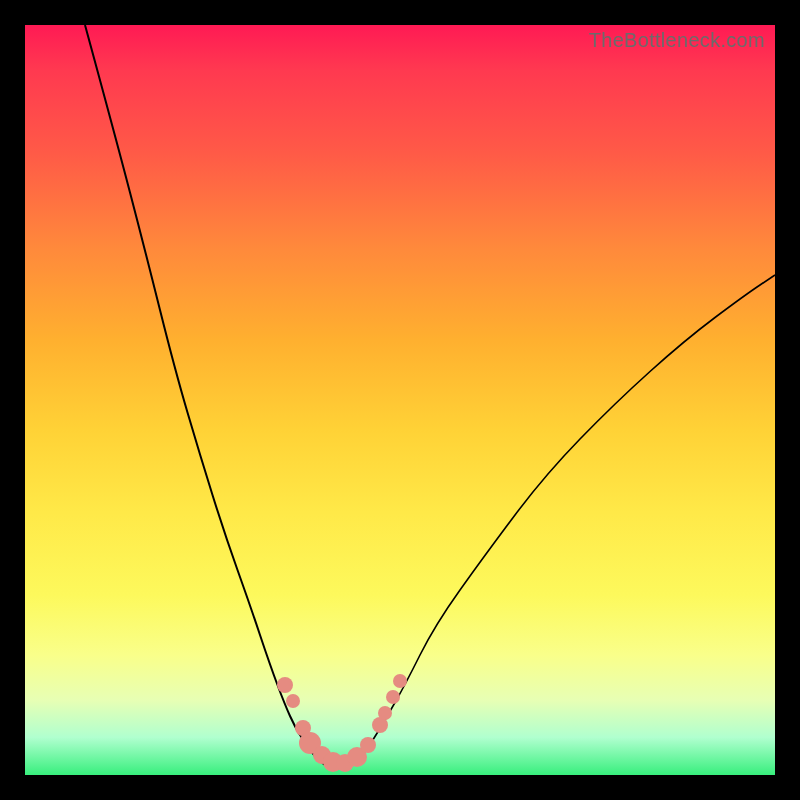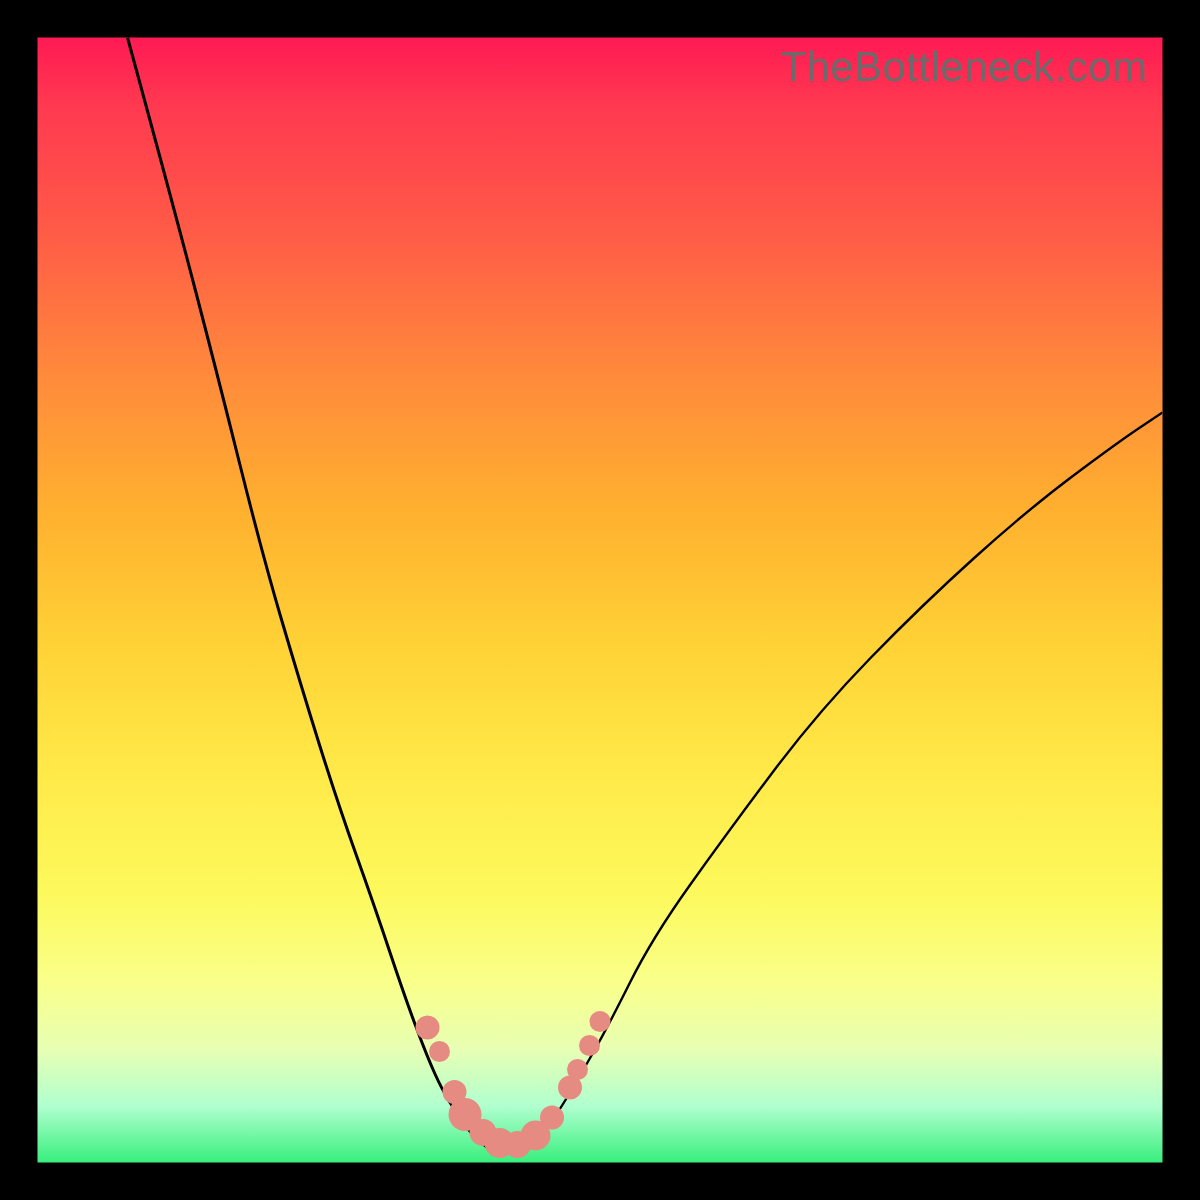--- a/index.html
+++ b/index.html
@@ -29,21 +29,21 @@
       #f9ff8a 84%,
       #e7ffb4 90%,
       #b0ffcf 95%,
       #38ef7d 100%);
   }
   .watermark {
     position: absolute;
     top: 4px;
     right: 10px;
     color: #6b6b6b;
-    font-size: 28px;
+    font-size: 20px;
     letter-spacing: 0.3px;
     font-weight: 500;
     z-index: 50;
   }
   svg.overlay {
     position: absolute;
     left: 0;
     top: 0;
     width: 750px;
     height: 750px;

